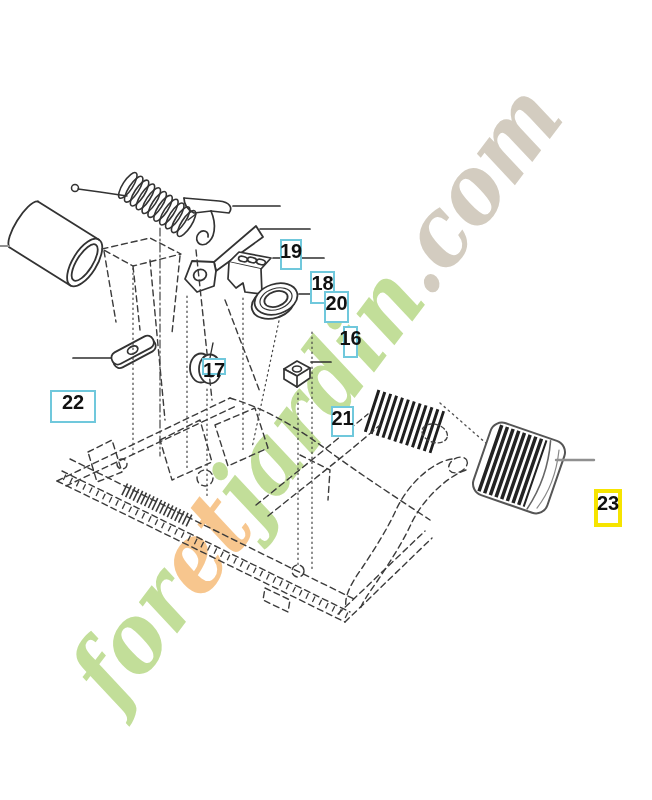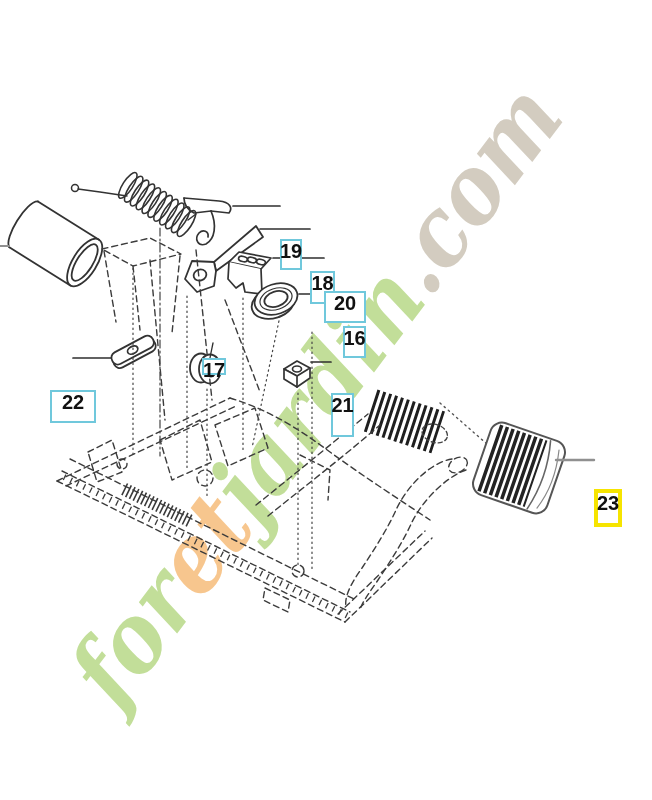--- a/index.html
+++ b/index.html
@@ -177,32 +177,32 @@
     </g>
   </g>
 </svg>
 
 <div class="callout" style="left: 280px; top: 191px; width: 22px; height: 31px; border-color: rgb(112, 200, 220);">
       <span>19</span>
     </div>
 <div class="callout" style="left: 310px; top: 223px; width: 25px; height: 33px; border-color: rgb(112, 200, 220);">
       <span>18</span>
     </div>
-<div class="callout" style="left: 324px; top: 243px; width: 42px; height: 32px; border-color: rgb(112, 200, 220);">
+<div class="callout" style="left: 324px; top: 243px; width: 25px; height: 32px; border-color: rgb(112, 200, 220);">
       <span>20</span>
     </div>
-<div class="callout" style="left: 343px; top: 278px; width: 23px; height: 32px; border-color: rgb(112, 200, 220);">
+<div class="callout" style="left: 343px; top: 278px; width: 15px; height: 32px; border-color: rgb(112, 200, 220);">
       <span>16</span>
     </div>
 <div class="callout" style="left: 202px; top: 310px; width: 24px; height: 17px; border-color: rgb(112, 200, 220);">
       <span>17</span>
     </div>
 <div class="callout" style="left: 50px; top: 342px; width: 46px; height: 33px; border-color: rgb(112, 200, 220);">
       <span>22</span>
     </div>
-<div class="callout" style="left: 331px; top: 345px; width: 23px; height: 44px; border-color: rgb(112, 200, 220);">
+<div class="callout" style="left: 331px; top: 358px; width: 23px; height: 31px; border-color: rgb(112, 200, 220);">
       <span>21</span>
     </div>
 <div class="callout highlight" style="left: 594px; top: 441px; width: 28px; height: 38px; border-color: rgb(246, 228, 0);">
       <span>23</span>
     </div>
 
 </div>
 
 </body></html>

